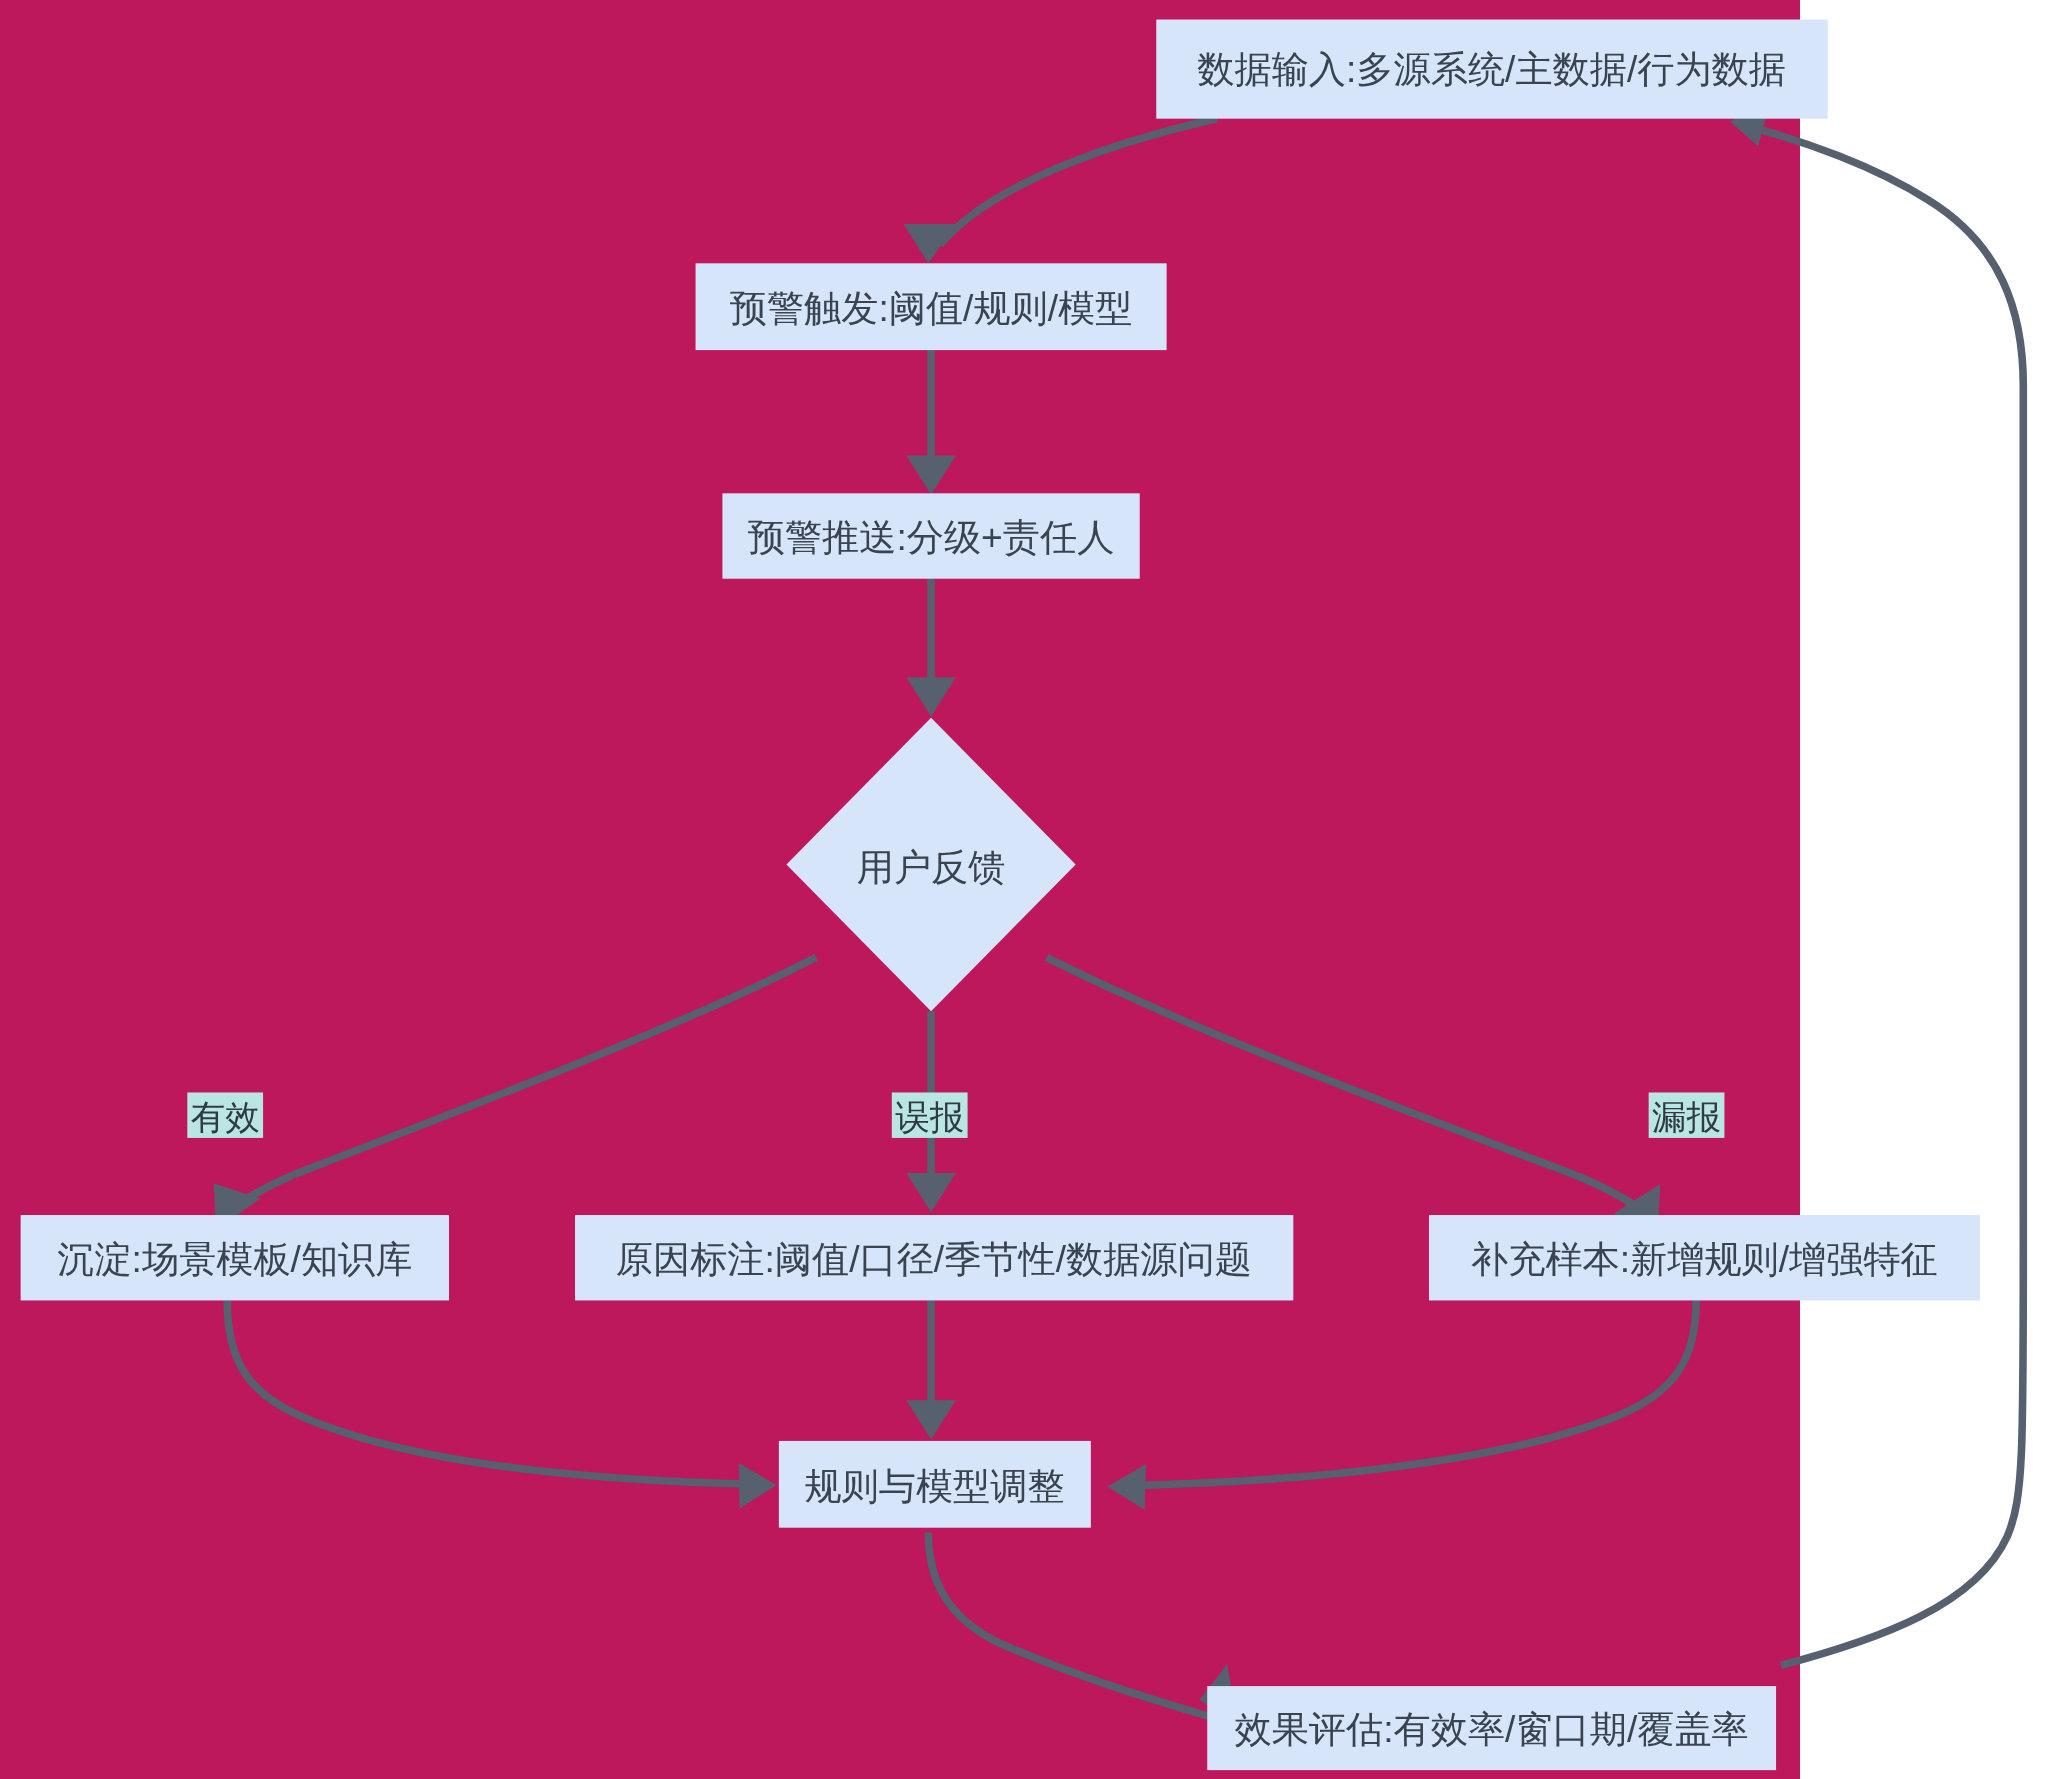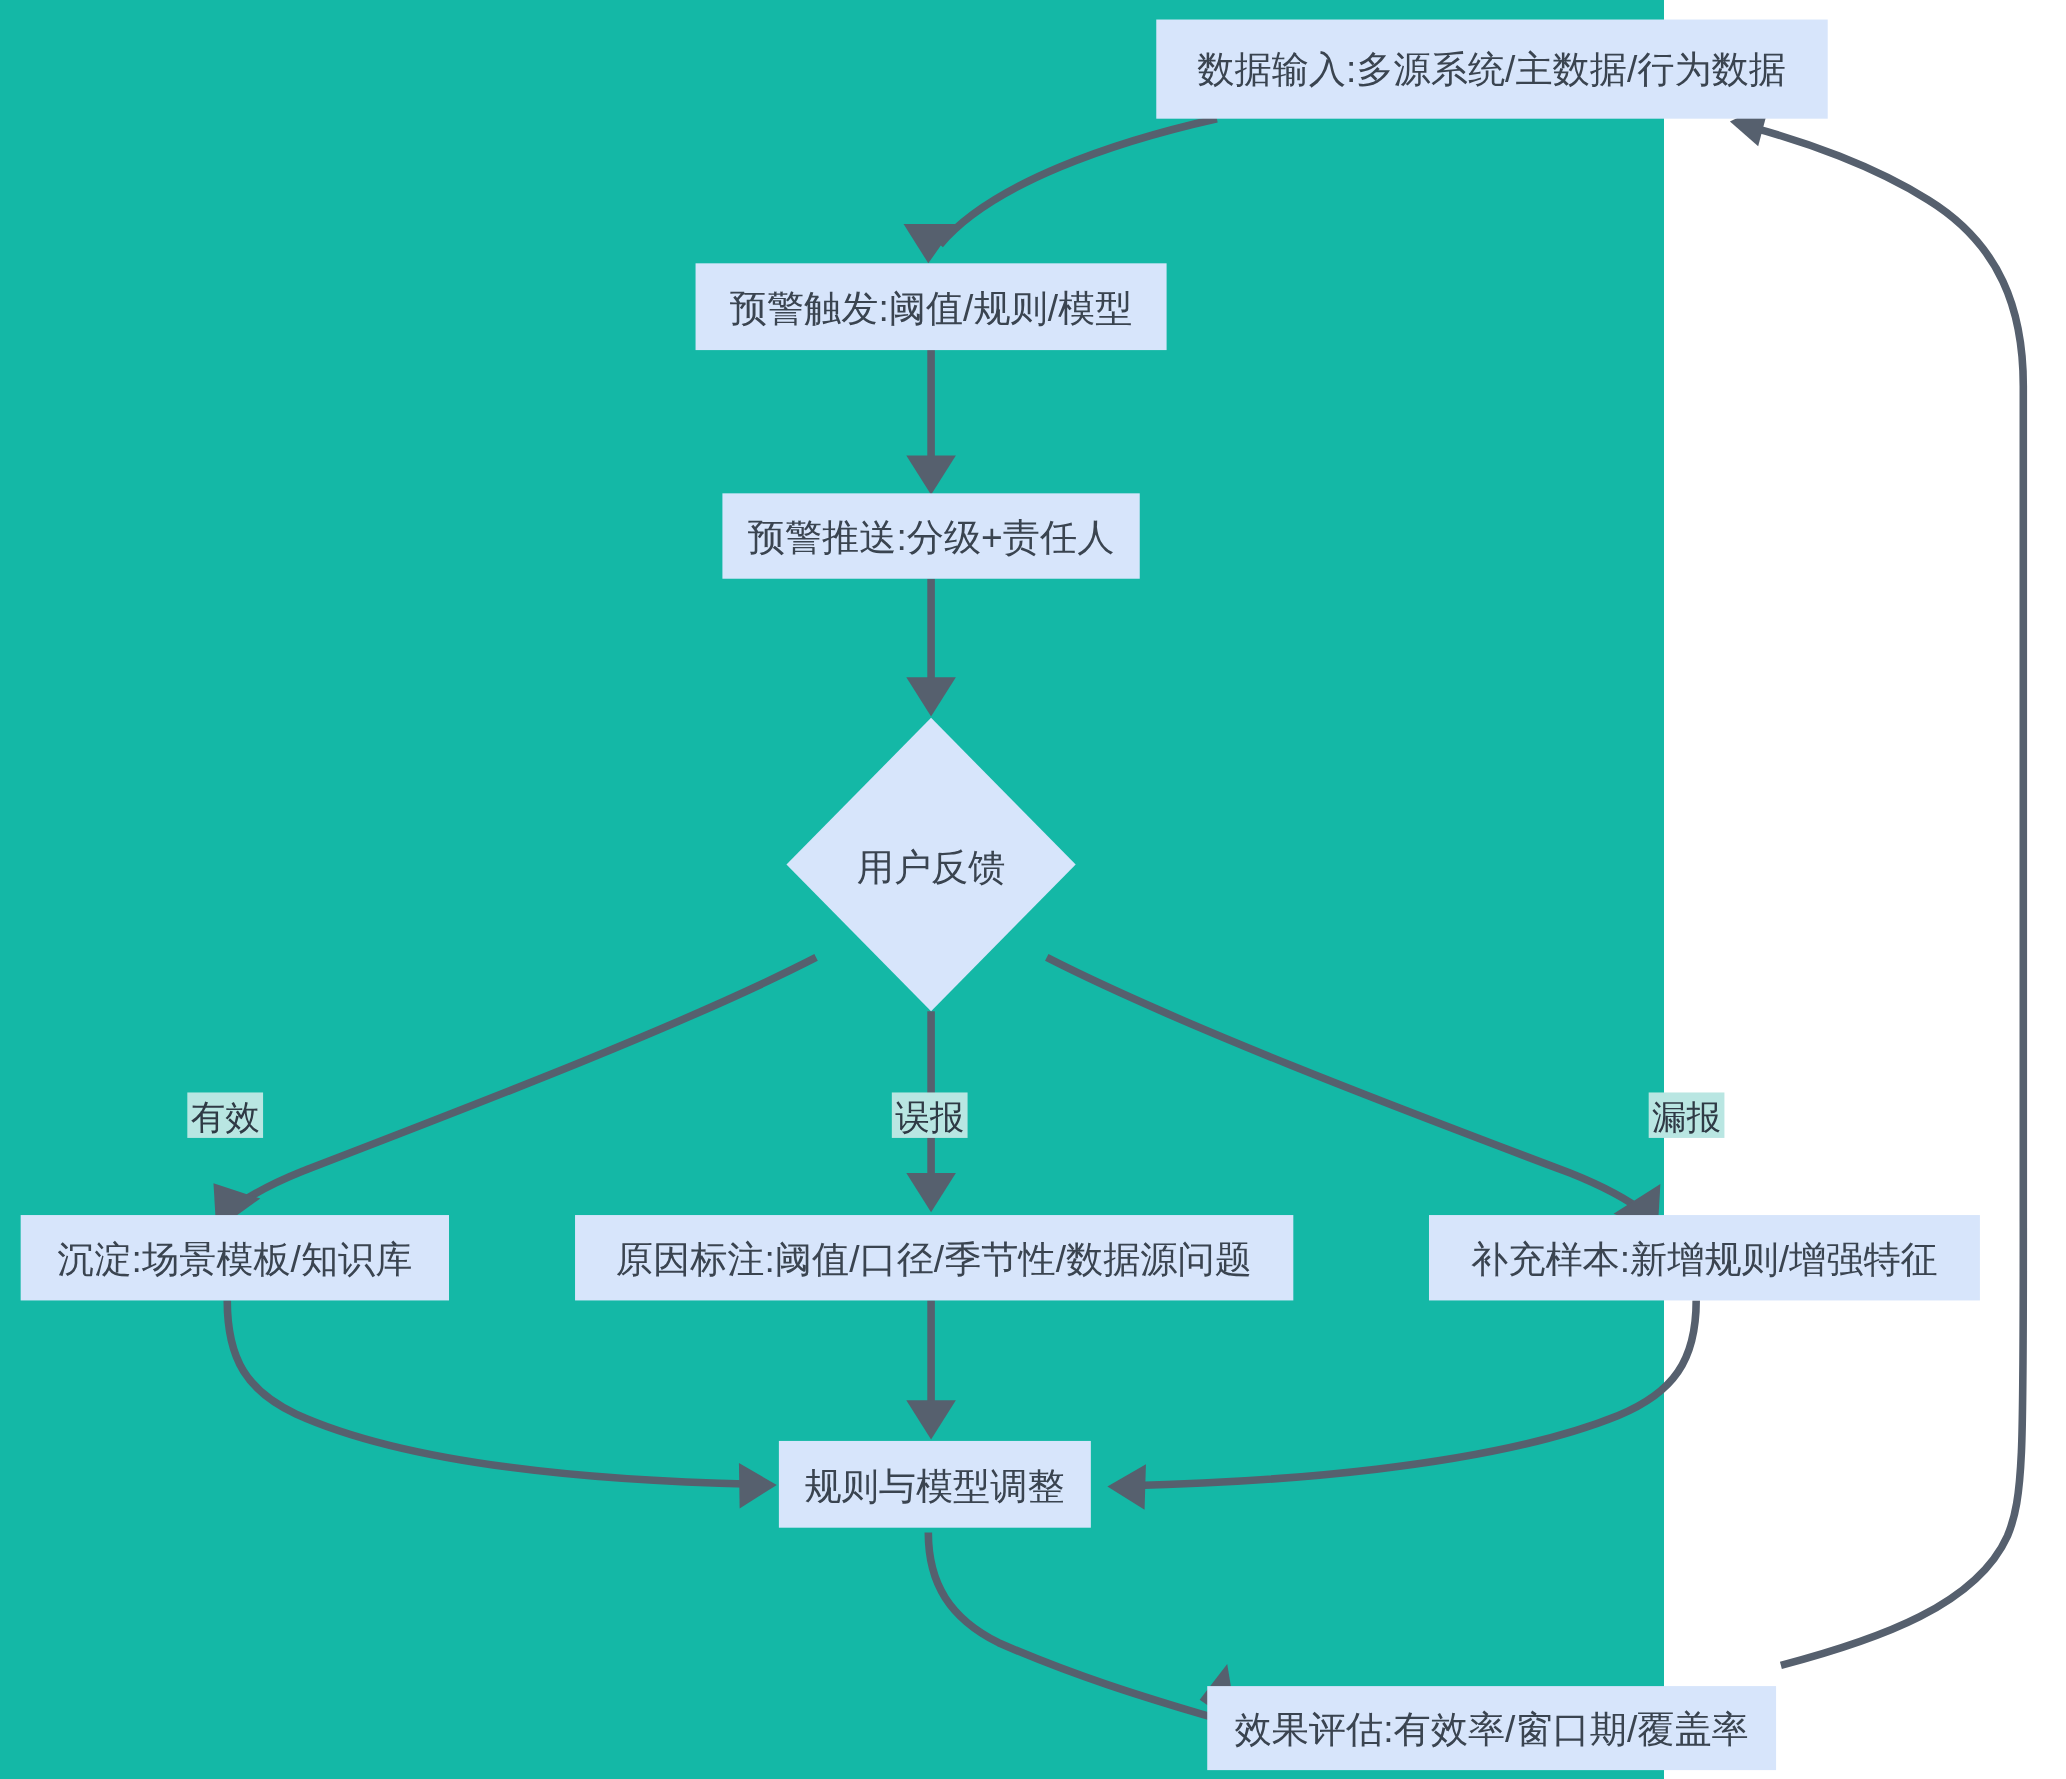--- a/index.html
+++ b/index.html
@@ -8,23 +8,23 @@
     background: #ffffff;
   }
   body {
     width: 2066px;
     height: 1780px;
     font-family: "Liberation Sans", "DejaVu Sans", sans-serif;
     overflow: hidden;
   }
   #flowchart-root {
     position: relative;
-    width: 1664px;
+    width: 1800px;
     height: 1780px;
-    background: #14b8a6;
+    background: #be185d;
   }
   svg.flow-svg {
     position: absolute;
     top: 0;
     left: 0;
     width: 2066px;
     height: 1780px;
     display: block;
   }
   .edge-path {

